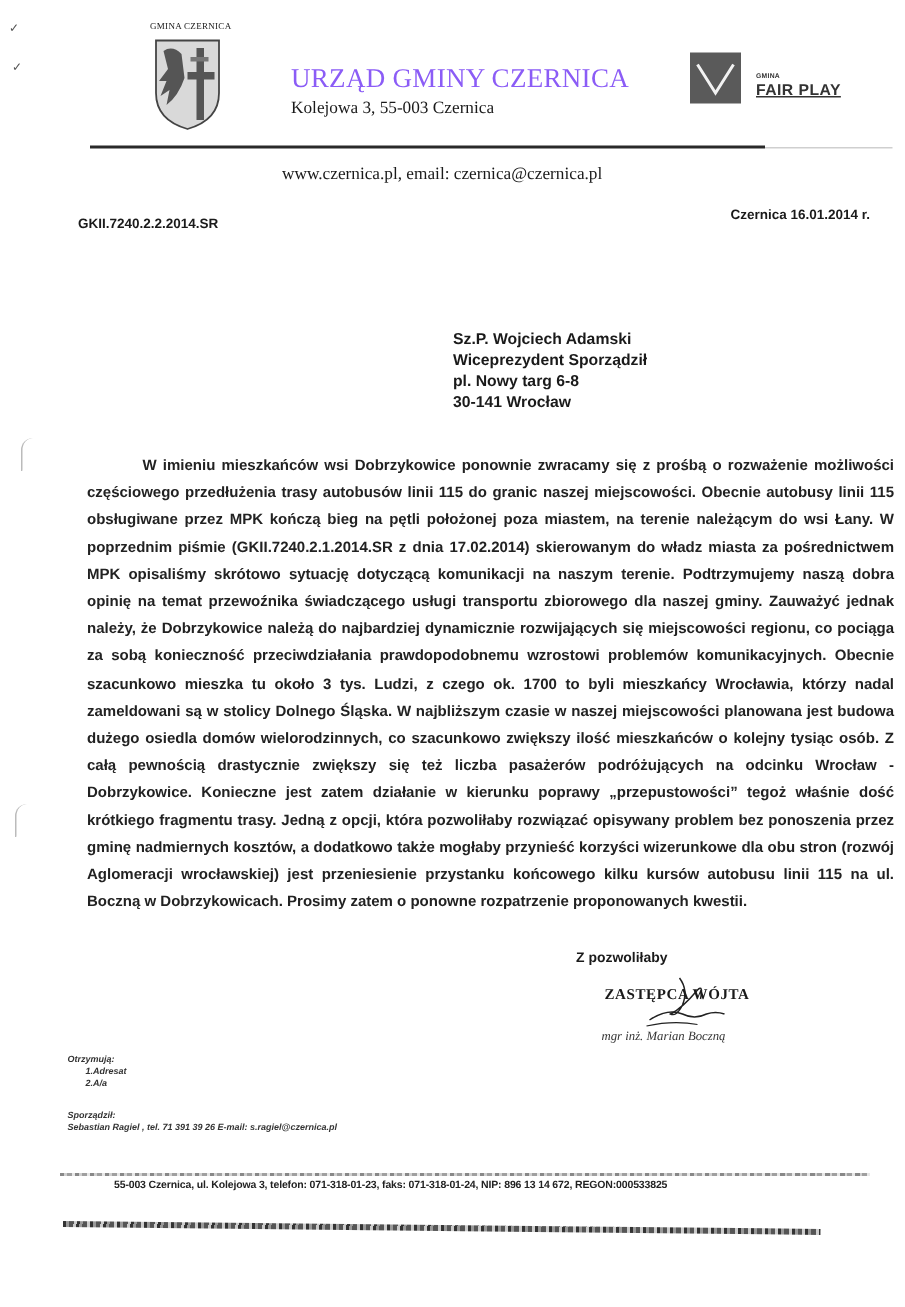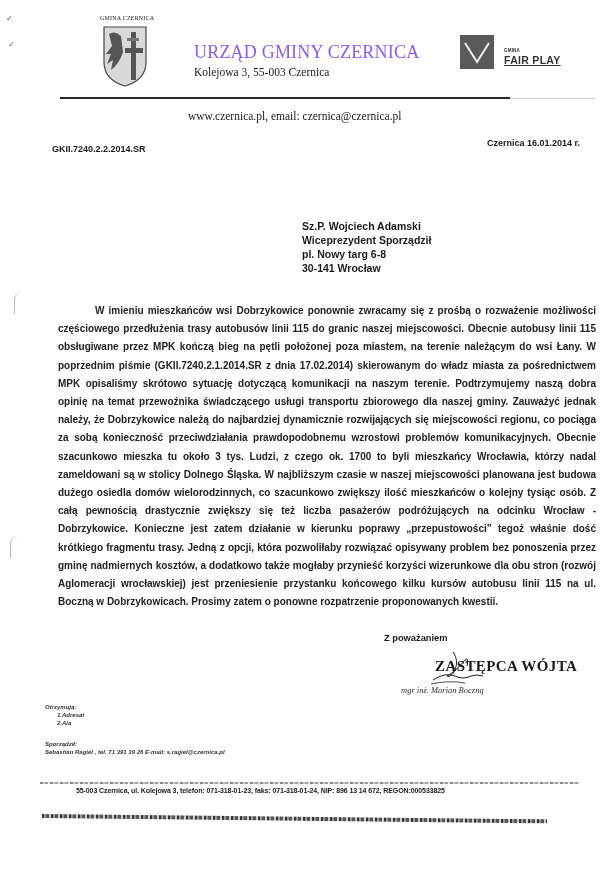--- a/index.html
+++ b/index.html
@@ -30,21 +30,21 @@
 
     
     .recipient { left: 290px; top: 219px; font-size: 10.5px; font-weight: bold; line-height: 14px; white-space: nowrap; margin-left: 12px; }
 
     
     .body-text { left: 58px; top: 302px; width: 538px; font-size: 10px; font-weight: bold; line-height: 18.2px; text-align: justify; color: #222; }
     .body-text p { text-indent: 37px; }
 
     
     .closing { left: 384px; top: 633px; font-size: 9.3px; font-weight: bold; white-space: nowrap; }
-    .sig-title { left: 403px; top: 658px; font-family: "Liberation Serif", serif; font-size: 15px; font-weight: bold; letter-spacing: 0.4px; white-space: nowrap; margin-left: 32px; }
+    .sig-title { left: 403px; top: 658px; font-family: "Liberation Serif", serif; font-size: 10px; font-weight: bold; letter-spacing: 0.4px; white-space: nowrap; }
     .sig-name { left: 401px; top: 685px; font-family: "Liberation Serif", serif; font-size: 8.5px; font-style: italic; white-space: nowrap; color: #333; }
     .sig-scribble { left: 425px; top: 650px; width: 75px; height: 40px; }
 
     
     .dist { left: 45px; top: 703px; font-size: 6px; font-style: italic; font-weight: bold; line-height: 8px; color: #333; }
     .dist .indent { padding-left: 12px; }
     .prepared { left: 45px; top: 740px; font-size: 6px; font-style: italic; font-weight: bold; line-height: 8px; color: #333; white-space: nowrap; }
 
     .footer-rule-top { left: 40px; top: 782px; width: 540px; height: 2px; background: repeating-linear-gradient(90deg, #555 0 3px, #bbb 3px 5px, #777 5px 8px, #ddd 8px 10px); opacity: 0.7; }
     .footer-text { left: 76px; top: 787px; font-size: 7px; font-weight: bold; white-space: nowrap; color: #222; letter-spacing: -0.1px; }
@@ -89,21 +89,21 @@
   <div>Sz.P. Wojciech Adamski</div>
   <div>Wiceprezydent  Sporządził</div>
   <div>pl. Nowy targ 6-8</div>
   <div>30-141 Wrocław</div>
 </div>
 
 <div class="abs body-text">
   <p>W imieniu mieszkańców wsi Dobrzykowice ponownie zwracamy się z prośbą o rozważenie możliwości częściowego przedłużenia trasy autobusów linii 115 do granic naszej miejscowości. Obecnie autobusy linii 115 obsługiwane przez MPK kończą bieg na pętli położonej poza miastem, na terenie należącym do wsi Łany. W poprzednim piśmie (GKII.7240.2.1.2014.SR z dnia 17.02.2014) skierowanym do władz miasta za pośrednictwem MPK opisaliśmy skrótowo sytuację dotyczącą komunikacji na naszym terenie. Podtrzymujemy naszą dobra opinię na temat przewoźnika świadczącego usługi transportu zbiorowego dla  naszej gminy.  Zauważyć jednak należy, że Dobrzykowice należą do najbardziej dynamicznie rozwijających się miejscowości regionu, co pociąga za sobą konieczność przeciwdziałania prawdopodobnemu wzrostowi problemów komunikacyjnych. Obecnie szacunkowo mieszka tu około 3 tys. Ludzi, z czego ok. 1700 to byli mieszkańcy Wrocławia, którzy nadal zameldowani są w stolicy Dolnego Śląska. W najbliższym czasie w naszej miejscowości planowana jest budowa dużego osiedla domów wielorodzinnych, co szacunkowo zwiększy ilość mieszkańców o kolejny tysiąc osób. Z całą pewnością drastycznie zwiększy się też liczba pasażerów podróżujących na odcinku Wrocław - Dobrzykowice. Konieczne jest zatem działanie w kierunku poprawy „przepustowości” tegoż właśnie dość krótkiego fragmentu trasy.  Jedną z opcji, która pozwoliłaby rozwiązać opisywany problem bez ponoszenia przez gminę nadmiernych kosztów, a dodatkowo także mogłaby przynieść korzyści wizerunkowe dla obu stron (rozwój Aglomeracji wrocławskiej) jest przeniesienie przystanku końcowego kilku kursów autobusu linii 115 na ul. Boczną w Dobrzykowicach. Prosimy zatem o ponowne rozpatrzenie proponowanych kwestii.</p>
 </div>
 
-<div class="abs closing">Z poważaniem</div>
+<div class="abs closing">Z pozwoliłaby</div>
 <svg class="abs sig-scribble" viewBox="0 0 75 40">
   <path d="M28 2 Q34 10 30 20 Q26 28 22 26 Q30 22 40 10 Q44 6 42 16" fill="none" stroke="#222" stroke-width="1"></path>
   <path d="M8 30 Q20 22 30 26 Q38 30 46 26 Q52 24 58 26" fill="none" stroke="#222" stroke-width="1"></path>
   <path d="M6 34 Q24 30 40 33" fill="none" stroke="#222" stroke-width="0.8"></path>
 </svg>
 <div class="abs sig-title">ZASTĘPCA WÓJTA</div>
 <div class="abs sig-name">mgr inż. Marian Boczną</div>
 
 <div class="abs dist">
   <div>Otrzymują:</div>

